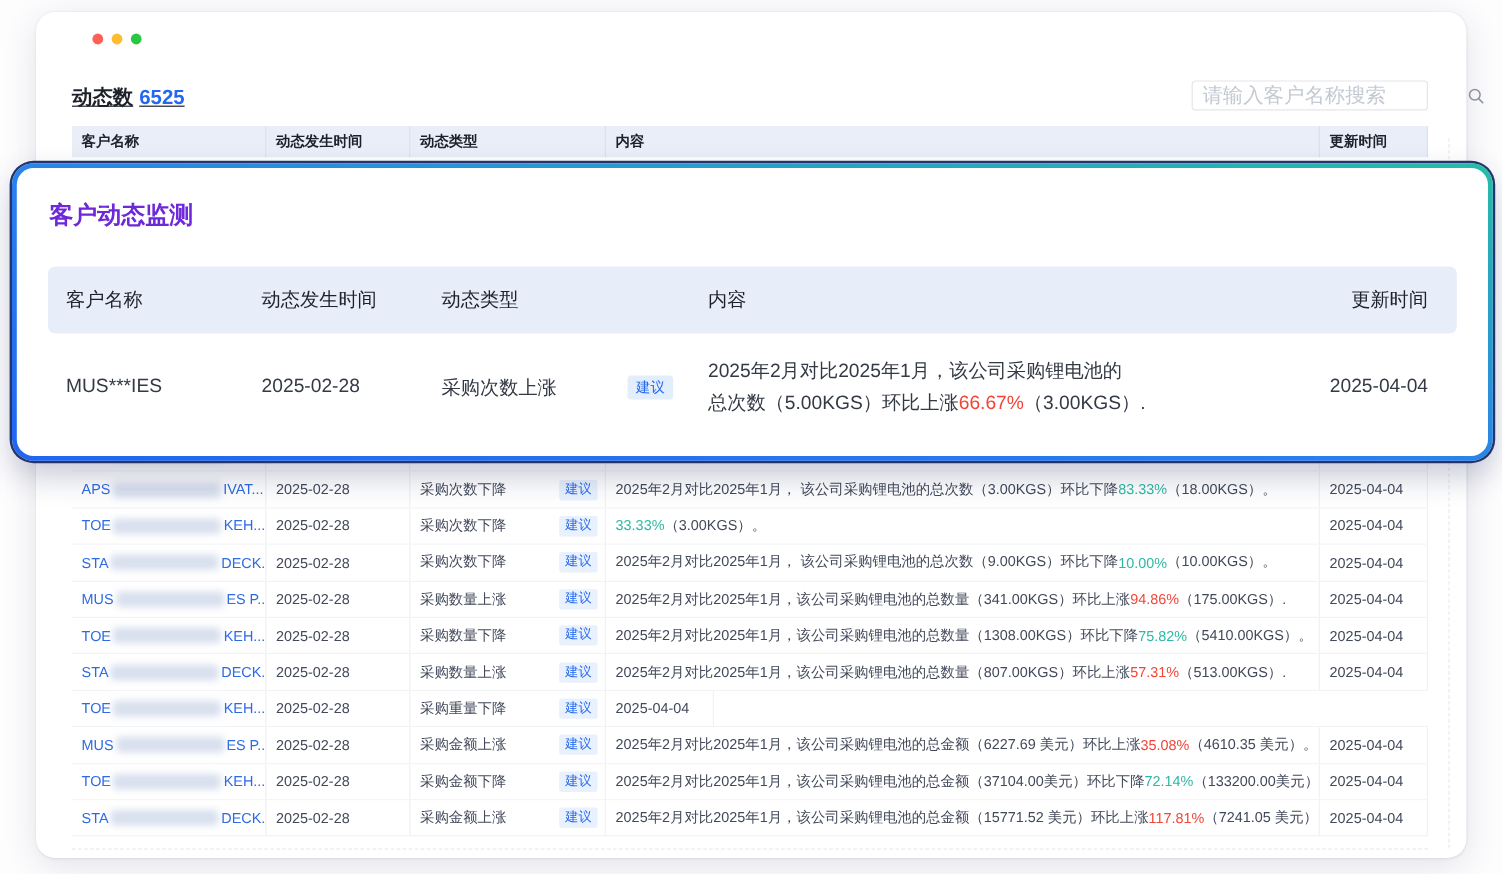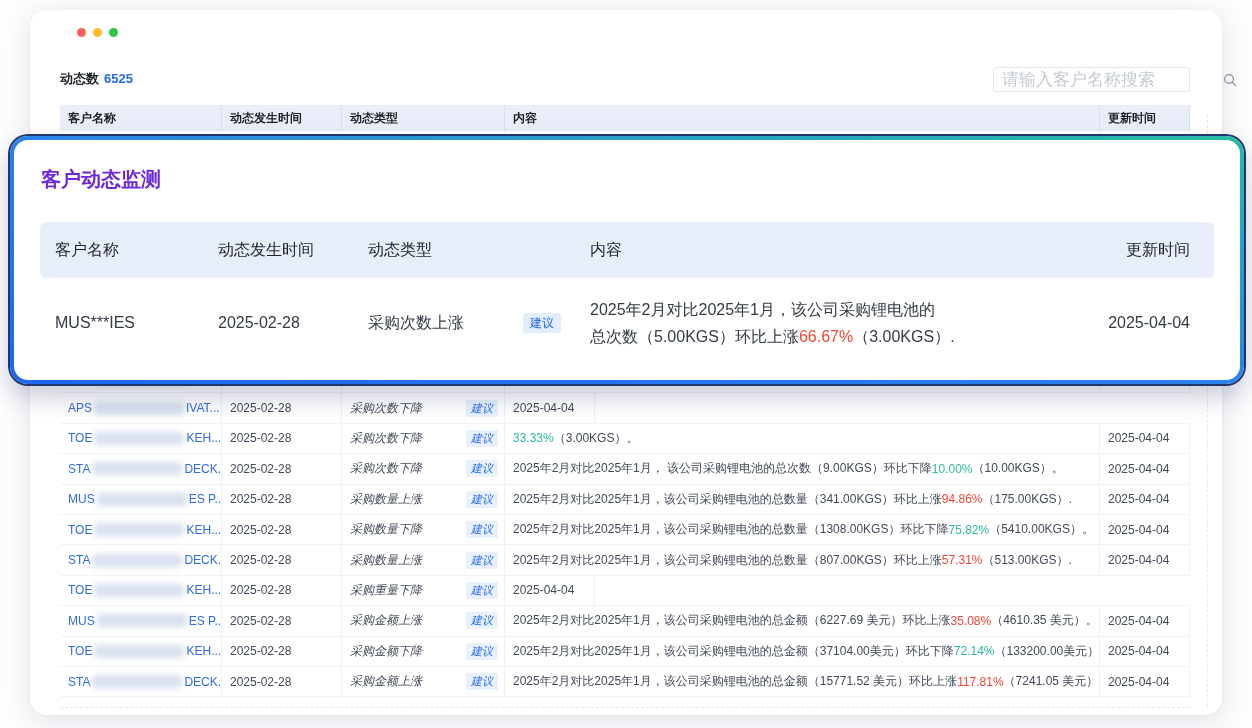--- a/index.html
+++ b/index.html
@@ -7,21 +7,21 @@
     font-family:"Liberation Sans","DejaVu Sans",sans-serif; }
 
   
   .window { position:absolute; left:30px; top:10px; width:1192px; height:705px;
     background:#fff; border-radius:16px;
     box-shadow:0 6px 28px rgba(31,45,70,.12), 0 0 2px rgba(31,45,70,.10); }
   .dots { position:absolute; left:47px; top:18px; display:flex; gap:7px; }
   .dot { width:9px; height:9px; border-radius:50%; }
   .dot.r { background:#ff5f57; } .dot.y { background:#febc2e; } .dot.g { background:#28c840; }
 
-  .stats { position:absolute; left:30px; top:60px; font-size:13px; font-weight:bold; color:#1d2129; }
+  .stats { position:absolute; left:30px; top:60px; font-size:17px; font-weight:bold; color:#1d2129;text-decoration:underline; }
   .stats .num { color:#2468f2; margin-left:5px; }
 
   .search { position:absolute; left:963px; top:57px; width:197px; height:25px;
     border:1px solid #e5e6eb; border-radius:3px; display:flex; align-items:center;
     padding:0 8px; background:#fff; }
   .search input { border:none; outline:none; flex:1; font-size:17px; color:#000000;
     font-family:inherit; background:transparent; }
   .search input::placeholder { color:#c4c9d2; }
   .search svg { flex:none; }
 
@@ -30,21 +30,21 @@
     background:#e9eef8; display:flex; }
   .th { height:100%; display:flex; align-items:center; padding-left:8px;
     font-size:12px; font-weight:bold; color:#1d2129; border-right:1px solid #d9e0ef; }
   .tbody { position:absolute; left:30px; top:121px; width:1130px; }
   .spacer { height:232px; }
   .trow { display:flex; height:30.4px; border-bottom:1px solid #f2f3f5; background:#fff;align-items:flex-end; }
   .td { height:100%; display:flex; align-items:center; padding-left:8px;
     font-size:12px; color:#42495a; border-right:1px solid #f0f1f5;
     overflow:hidden; white-space:nowrap; }
   .w1 { width:162px; } .w2 { width:120px; } .w3 { width:163px; } .w4 { width:595px; } .w5 { width:90px; }
-  .td.type-cell { justify-content:space-between; padding-right:6px;font-style:italic; }
+  .td.type-cell { justify-content:space-between; padding-right:6px; }
   .link { color:#2e6ae4; display:flex; align-items:center; }
   .blurblob { display:inline-block; width:90px; height:13px; margin:0 2px;
     background:#a9bad9; opacity:.45; filter:blur(3px); border-radius:3px; }
   .badge { flex:none; background:#e8f1fd; color:#2468f2; font-size:11px;
     line-height:1; padding:3px 5px; border-radius:2px; }
   .pct-up { color:#f24537; } .pct-down { color:#2fb8a5; }
 
   .bottom-divider { position:absolute; left:30px; top:697px; width:1130px;
     border-top:1px dashed #e5e6eb; }
   .side-dotted { position:absolute; left:1177px; top:105px; height:592px;
@@ -132,20 +132,25 @@
             <span class="pfx">APS</span>
             <span class="blurblob"></span>
             <span class="sfx">IVAT...</span>
           </span>
     </div>
     <div class="td w2 date">2025-02-28</div>
     <div class="td w3 type-cell">
       <span class="type">采购次数下降</span>
       <span class="badge">建议</span>
     </div>
+    <div class="td w4 content">
+          <span>2025年2月对比2025年1月， 该公司采购锂电池的总次数（3.00KGS）环比下降</span>
+          <span class="pct-down">83.33%</span>
+          <span>（18.00KGS）。</span>
+        </div>
     <div class="td w5 upd">2025-04-04</div>
   </div>
 
   <div class="trow">
     <div class="td w1">
       <span class="link">
             <span class="pfx">TOE</span>
             <span class="blurblob"></span>
             <span class="sfx">KEH...</span>
           </span>

